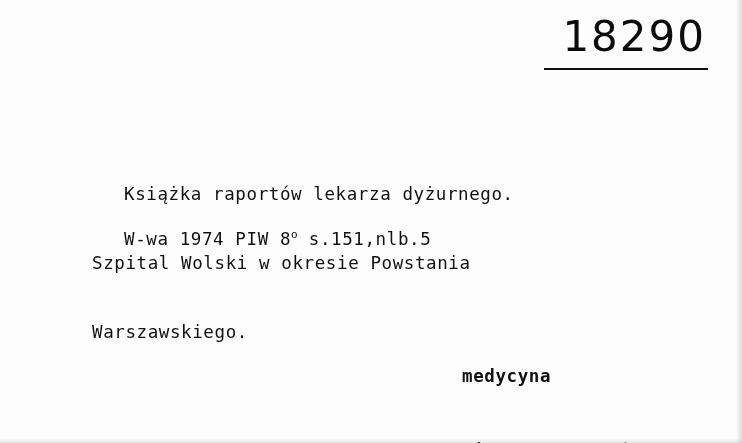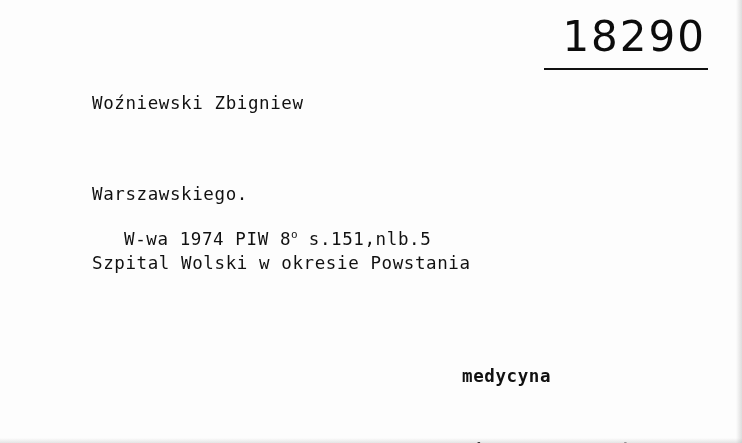--- a/index.html
+++ b/index.html
@@ -110,25 +110,25 @@
   .subject-line { display: block; font-weight: bold; }
 </style>
 </head>
 <body>
 
 <div class="card">
 
   <div class="catalog-number">18290</div>
   <div class="catalog-number-rule"></div>
 
-  <div class="author">Woźniewski Zbigniew</div>
 
   <div class="title-block">
+    <span class="title-line title-line-1">Książka raportów lekarza dyżurnego.</span>
+    <span class="title-line">Szpital Wolski w okresie Powstania</span>
     <span class="title-line">Warszawskiego.</span>
-    <span class="title-line">Szpital Wolski w okresie Powstania</span>
   </div>
 
   <div class="imprint"><span>W-wa 1974 PIW 8</span><span class="sup">o</span><span> s.151,nlb.5</span></div>
 
   <div class="subjects">
     <span class="subject-line">medycyna</span>
     <span class="subject-line">hist.II wojny św.</span>
   </div>
 
   <div class="edge-right"></div>

